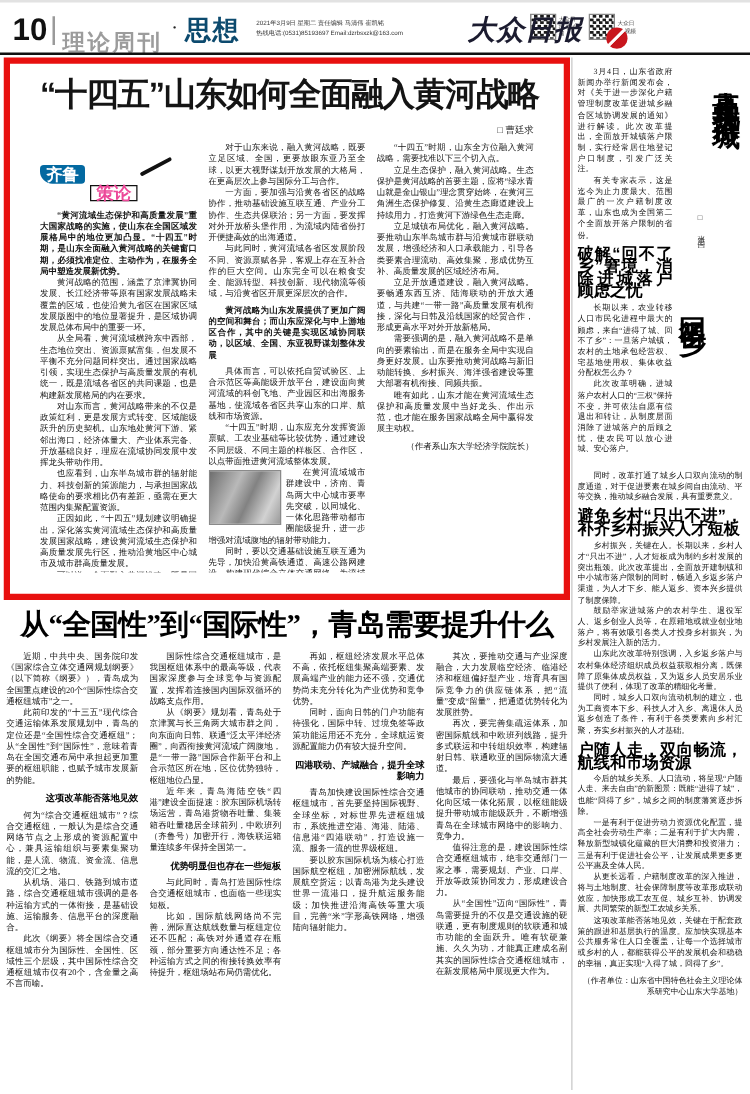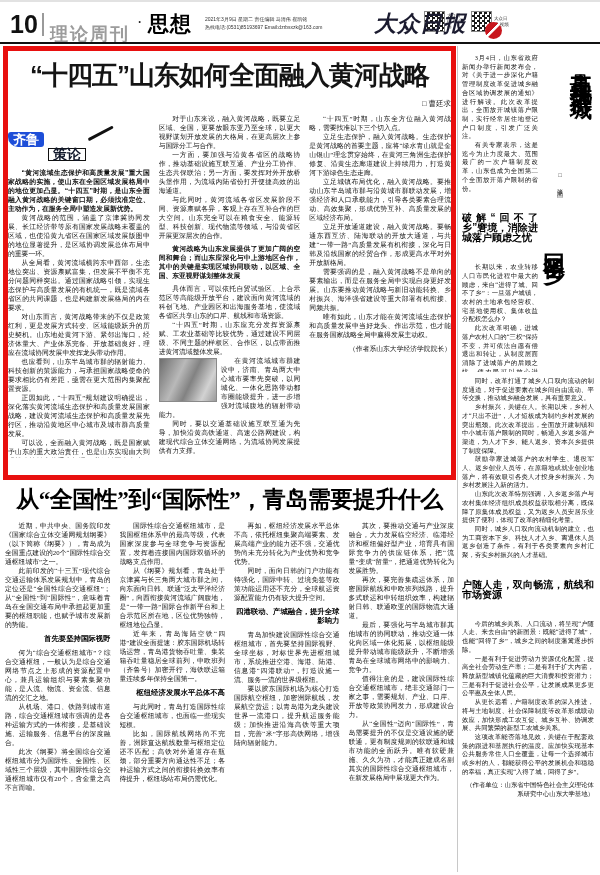--- a/index.html
+++ b/index.html
@@ -4,58 +4,58 @@
 <style>
 *{margin:0;padding:0;box-sizing:border-box;}
 html,body{width:600px;height:875px;}
 body{background:#fff;font-family:"Liberation Serif",serif;color:#141414;position:relative;overflow:hidden;border-top:2px solid #e2e2e2;}
 
 .header{position:absolute;left:0;top:0;width:508px;height:40px;}
 .pagenum{position:absolute;left:10px;top:8px;font-family:"Liberation Sans",sans-serif;font-weight:700;font-size:25px;color:#111;}
 .head-bar{position:absolute;left:42px;top:11px;width:2px;height:23px;background:#9a9a9a;}
 .section-main{position:absolute;left:50px;top:0;font-size:18px;color:#9c9c9c;font-weight:700;letter-spacing:2px;margin-top:20px;}
 .section-dot{position:absolute;left:137px;top:12px;font-size:16px;color:#222;}
-.section-sub{position:absolute;left:148px;top:8px;font-family:"Liberation Sans",sans-serif;font-weight:900;font-size:21px;color:#000000;letter-spacing:1px;}
+.section-sub{position:absolute;left:148px;top:8px;font-family:"Liberation Sans",sans-serif;font-weight:900;font-size:21px;color:#0c4a6e;letter-spacing:1px;}
 .head-meta{position:absolute;left:205px;top:13px;width:165px;font-size:5px;line-height:8px;color:#333;font-family:"Liberation Sans",sans-serif;}
 .qr-group{position:absolute;left:424px;top:9px;display:flex;gap:8px;}
 .qr-item{display:flex;align-items:center;gap:2px;}
 .qr{width:21px;height:21px;border:1px solid #888;background:repeating-conic-gradient(#1a1a1a 0 25%,#fff 0 50%) 0 0/5px 5px;}
 .qr-label{font-size:4.5px;line-height:5.5px;color:#444;width:16px;font-family:"Liberation Sans",sans-serif;}
 .masthead{position:absolute;right:6px;top:7px;display:flex;align-items:flex-end;gap:19px;}
 .masthead-text{font-family:"Liberation Serif",serif;font-weight:900;font-style:italic;font-size:22px;letter-spacing:1px;color:#1b1b2f;}
 .logo-circle{width:17px;height:17px;border-radius:50%;background:linear-gradient(135deg,#c8161d 42%,#fff 44%,#fff 52%,#c8161d 54%);}
 .head-rule{position:absolute;left:0;top:40px;width:600px;height:2px;background:#111;}
 
-.main-box{position:absolute;left:3px;top:44px;width:453px;height:434px;border:5px solid #e8100f;background:#fff;padding:4px 0;overflow:hidden;}
+.main-box{position:absolute;left:3px;top:44px;width:453px;height:434px;border:5px solid #e8100f;background:#fff;padding:4px 24px;overflow:hidden;}
 .main-title{text-align:center;font-family:"Liberation Sans",sans-serif;font-weight:900;font-size:26px;letter-spacing:-1px;white-space:nowrap;margin-top:3px;}
 .byline{text-align:right;font-family:"Liberation Sans",sans-serif;font-size:7.5px;color:#222;margin:6px 0 5px;}
 .main-cols{display:flex;gap:9px;height:344px;overflow:hidden;text-align:justify;font-size:6.8px;line-height:9px;}
 .main-cols>div{flex:1;overflow:hidden;}
 p{text-indent:2em;margin:0;}
 .badge{display:flex;align-items:center;gap:4px;margin:3px 0 7px;justify-content:flex-start;}
-.badge-qilu{background:#1d4ed8;color:#fff;font-family:"Liberation Sans",sans-serif;font-weight:700;font-size:13px;padding:3px 5px;border-radius:3px 3px 3px 10px;}
-.badge-celun{font-family:"Liberation Sans",sans-serif;font-weight:900;font-size:14px;border:1.5px solid #111;padding:1px 4px;color:#0f172a;margin-top:31px;}
+.badge-qilu{background:#0369a1;color:#fff;font-family:"Liberation Sans",sans-serif;font-weight:700;font-size:13px;padding:3px 5px;border-radius:3px 3px 3px 10px;}
+.badge-celun{font-family:"Liberation Sans",sans-serif;font-weight:900;font-size:14px;border:1.5px solid #111;padding:1px 4px;color:#ec4899;margin-top:31px;}
 .badge-pen{width:28px;height:3px;background:#111;border-radius:2px;transform:rotate(-28deg) translateY(-7px);}
 .lead p{font-family:"Liberation Sans",sans-serif;font-weight:700;}
 .pullquote{font-family:"Liberation Sans",sans-serif;font-weight:700;margin:4px 0;}
 .pullquote p{text-indent:2em;}
 .photo{float:left;width:58px;height:44px;margin:2px 4px 1px 0;border:1px solid #8a8a8a;background:linear-gradient(115deg,#6e6e6e,#b9b9b9 35%,#828282 55%,#d2d2d2 80%,#9a9a9a);}
 .author-line{text-indent:0;text-align:right;margin-top:5px;}
 
 .right-divider{position:absolute;left:457px;top:44px;width:1px;height:826px;background:#c8c8c8;}
 .right-strip{position:absolute;left:462px;top:44px;width:132px;height:826px;overflow:hidden;font-size:6.4px;line-height:8.7px;text-align:justify;padding-top:8px;}
 .r-row1{display:flex;height:318px;gap:4px;}
 .r-narrow{width:76px;overflow:hidden;}
 .r-headblock{flex:1;position:relative;}
 .vtitle{position:absolute;writing-mode:vertical-rl;font-family:"Liberation Serif",serif;font-weight:900;color:#000;font-size:22px;line-height:25px;letter-spacing:3px;white-space:nowrap;}
 .vtitle-1{right:0;top:2px;}
 .vtitle-2{right:27px;top:182px;}
 .vbyline{position:absolute;right:30px;top:118px;writing-mode:vertical-rl;font-size:6px;color:#333;font-family:"Liberation Sans",sans-serif;letter-spacing:2px;}
 .r-full{margin-top:5px;}
-.r-subhead{font-family:"Liberation Sans",sans-serif;font-weight:700;font-size:10px;line-height:10px;text-indent:0;margin:20px 0;color:#000;}
+.r-subhead{font-family:"Liberation Sans",sans-serif;font-weight:700;font-size:13px;line-height:10px;text-indent:0;margin:5px 0;color:#000;}
 
 .bottom-art{position:absolute;left:3px;top:482px;width:453px;height:390px;overflow:hidden;}
 .bottom-title{text-align:center;font-family:"Liberation Serif",serif;font-weight:900;font-size:23px;letter-spacing:-0.5px;white-space:nowrap;color:#000;}
 .bottom-cols{display:flex;gap:9px;height:322px;overflow:hidden;text-align:justify;font-size:6.8px;line-height:9px;margin-top:6px;padding:0 2px;}
 .bottom-cols>div{flex:1;overflow:hidden;}
 .b-subhead{font-family:"Liberation Sans",sans-serif;font-weight:700;font-size:7.4px;text-align:right;text-indent:0;margin:5px 0;color:#000;}
 </style>
 </head>
 <body>
 
@@ -160,20 +160,21 @@
     <div class="r-headblock">
       <div class="vtitle vtitle-1">真正实现『入得了城，</div>
       <div class="vbyline">□ 张卫国</div>
       <div class="vtitle vtitle-2">回得了乡』</div>
     </div>
   </div>
   <div class="r-full">
     <div>
         <p>同时，改革打通了城乡人口双向流动的制度通道，对于促进要素在城乡间自由流动、平等交换，推动城乡融合发展，具有重要意义。</p>
       </div>
+    <div class="r-subhead">避免乡村“只出不进”，补齐乡村振兴人才短板</div>
     <div>
         <p>乡村振兴，关键在人。长期以来，乡村人才“只出不进”，人才短板成为制约乡村发展的突出瓶颈。此次改革提出，全面放开建制镇和中小城市落户限制的同时，畅通入乡返乡落户渠道，为人才下乡、能人返乡、资本兴乡提供了制度保障。</p>
         <p>鼓励举家进城落户的农村学生、退役军人、返乡创业人员等，在原籍地或就业创业地落户，将有效吸引各类人才投身乡村振兴，为乡村发展注入新的活力。</p>
         <p>山东此次改革特别强调，入乡返乡落户与农村集体经济组织成员权益获取相分离，既保障了原集体成员权益，又为返乡人员安居乐业提供了便利，体现了改革的精细化考量。</p>
         <p>同时，城乡人口双向流动机制的建立，也为工商资本下乡、科技人才入乡、离退休人员返乡创造了条件，有利于各类要素向乡村汇聚，夯实乡村振兴的人才基础。</p>
       </div>
     <div class="r-subhead">户随人走，双向畅流，航线和市场资源</div>
     <div>
         <p>今后的城乡关系、人口流动，将呈现“户随人走、来去自由”的新图景：既能“进得了城”，也能“回得了乡”，城乡之间的制度藩篱逐步拆除。</p>
         <p>一是有利于促进劳动力资源优化配置，提高全社会劳动生产率；二是有利于扩大内需，释放新型城镇化蕴藏的巨大消费和投资潜力；三是有利于促进社会公平，让发展成果更多更公平惠及全体人民。</p>
@@ -185,34 +186,34 @@
 </div>
 
 <div class="bottom-art">
   <div class="bottom-title">从“全国性”到“国际性”，青岛需要提升什么</div>
   <div class="bottom-cols">
     <div>
       <div>
           <p>近期，中共中央、国务院印发《国家综合立体交通网规划纲要》（以下简称《纲要》），青岛成为全国重点建设的20个“国际性综合交通枢纽城市”之一。</p>
           <p>此前印发的“十三五”现代综合交通运输体系发展规划中，青岛的定位还是“全国性综合交通枢纽”；从“全国性”到“国际性”，意味着青岛在全国交通布局中承担起更加重要的枢纽职能，也赋予城市发展新的势能。</p>
         </div>
-      <div class="b-subhead">首先要坚持国际视野</div>
+      <div class="b-subhead">这项改革能否落地见效</div>
       <div>
           <p>何为“综合交通枢纽城市”？综合交通枢纽，一般认为是综合交通网络节点之上形成的资源配置中心，兼具运输组织与要素集聚功能，是人流、物流、资金流、信息流的交汇之地。</p>
           <p>从机场、港口、铁路到城市道路，综合交通枢纽城市强调的是各种运输方式的一体衔接，是基础设施、运输服务、信息平台的深度融合。</p>
           <p>此次《纲要》将全国综合交通枢纽城市分为国际性、全国性、区域性三个层级，其中国际性综合交通枢纽城市仅有20个，含金量之高不言而喻。</p>
         </div>
     </div>
     <div>
       <div>
           <p>国际性综合交通枢纽城市，是我国枢纽体系中的最高等级，代表国家深度参与全球竞争与资源配置，发挥着连接国内国际双循环的战略支点作用。</p>
           <p>从《纲要》规划看，青岛处于京津冀与长三角两大城市群之间，向东面向日韩、联通“泛太平洋经济圈”，向西衔接黄河流域广阔腹地，是“一带一路”国际合作新平台和上合示范区所在地，区位优势独特，枢纽地位凸显。</p>
           <p>近年来，青岛海陆空铁“四港”建设全面提速：胶东国际机场转场运营，青岛港货物吞吐量、集装箱吞吐量稳居全球前列，中欧班列（齐鲁号）加密开行，海铁联运箱量连续多年保持全国第一。</p>
         </div>
-      <div class="b-subhead">枢纽经济发展水平总体不高</div>
+      <div class="b-subhead">优势明显但也存在一些短板</div>
       <div>
           <p>与此同时，青岛打造国际性综合交通枢纽城市，也面临一些现实短板。</p>
           <p>比如，国际航线网络尚不完善，洲际直达航线数量与枢纽定位还不匹配；高铁对外通道存在瓶颈，部分重要方向通达性不足；各种运输方式之间的衔接转换效率有待提升，枢纽场站布局仍需优化。</p>
         </div>
     </div>
     <div>
       <div>
           <p>再如，枢纽经济发展水平总体不高，依托枢纽集聚高端要素、发展高端产业的能力还不强，交通优势尚未充分转化为产业优势和竞争优势。</p>
           <p>同时，面向日韩的门户功能有待强化，国际中转、过境免签等政策功能运用还不充分，全球航运资源配置能力仍有较大提升空间。</p>
         </div>

